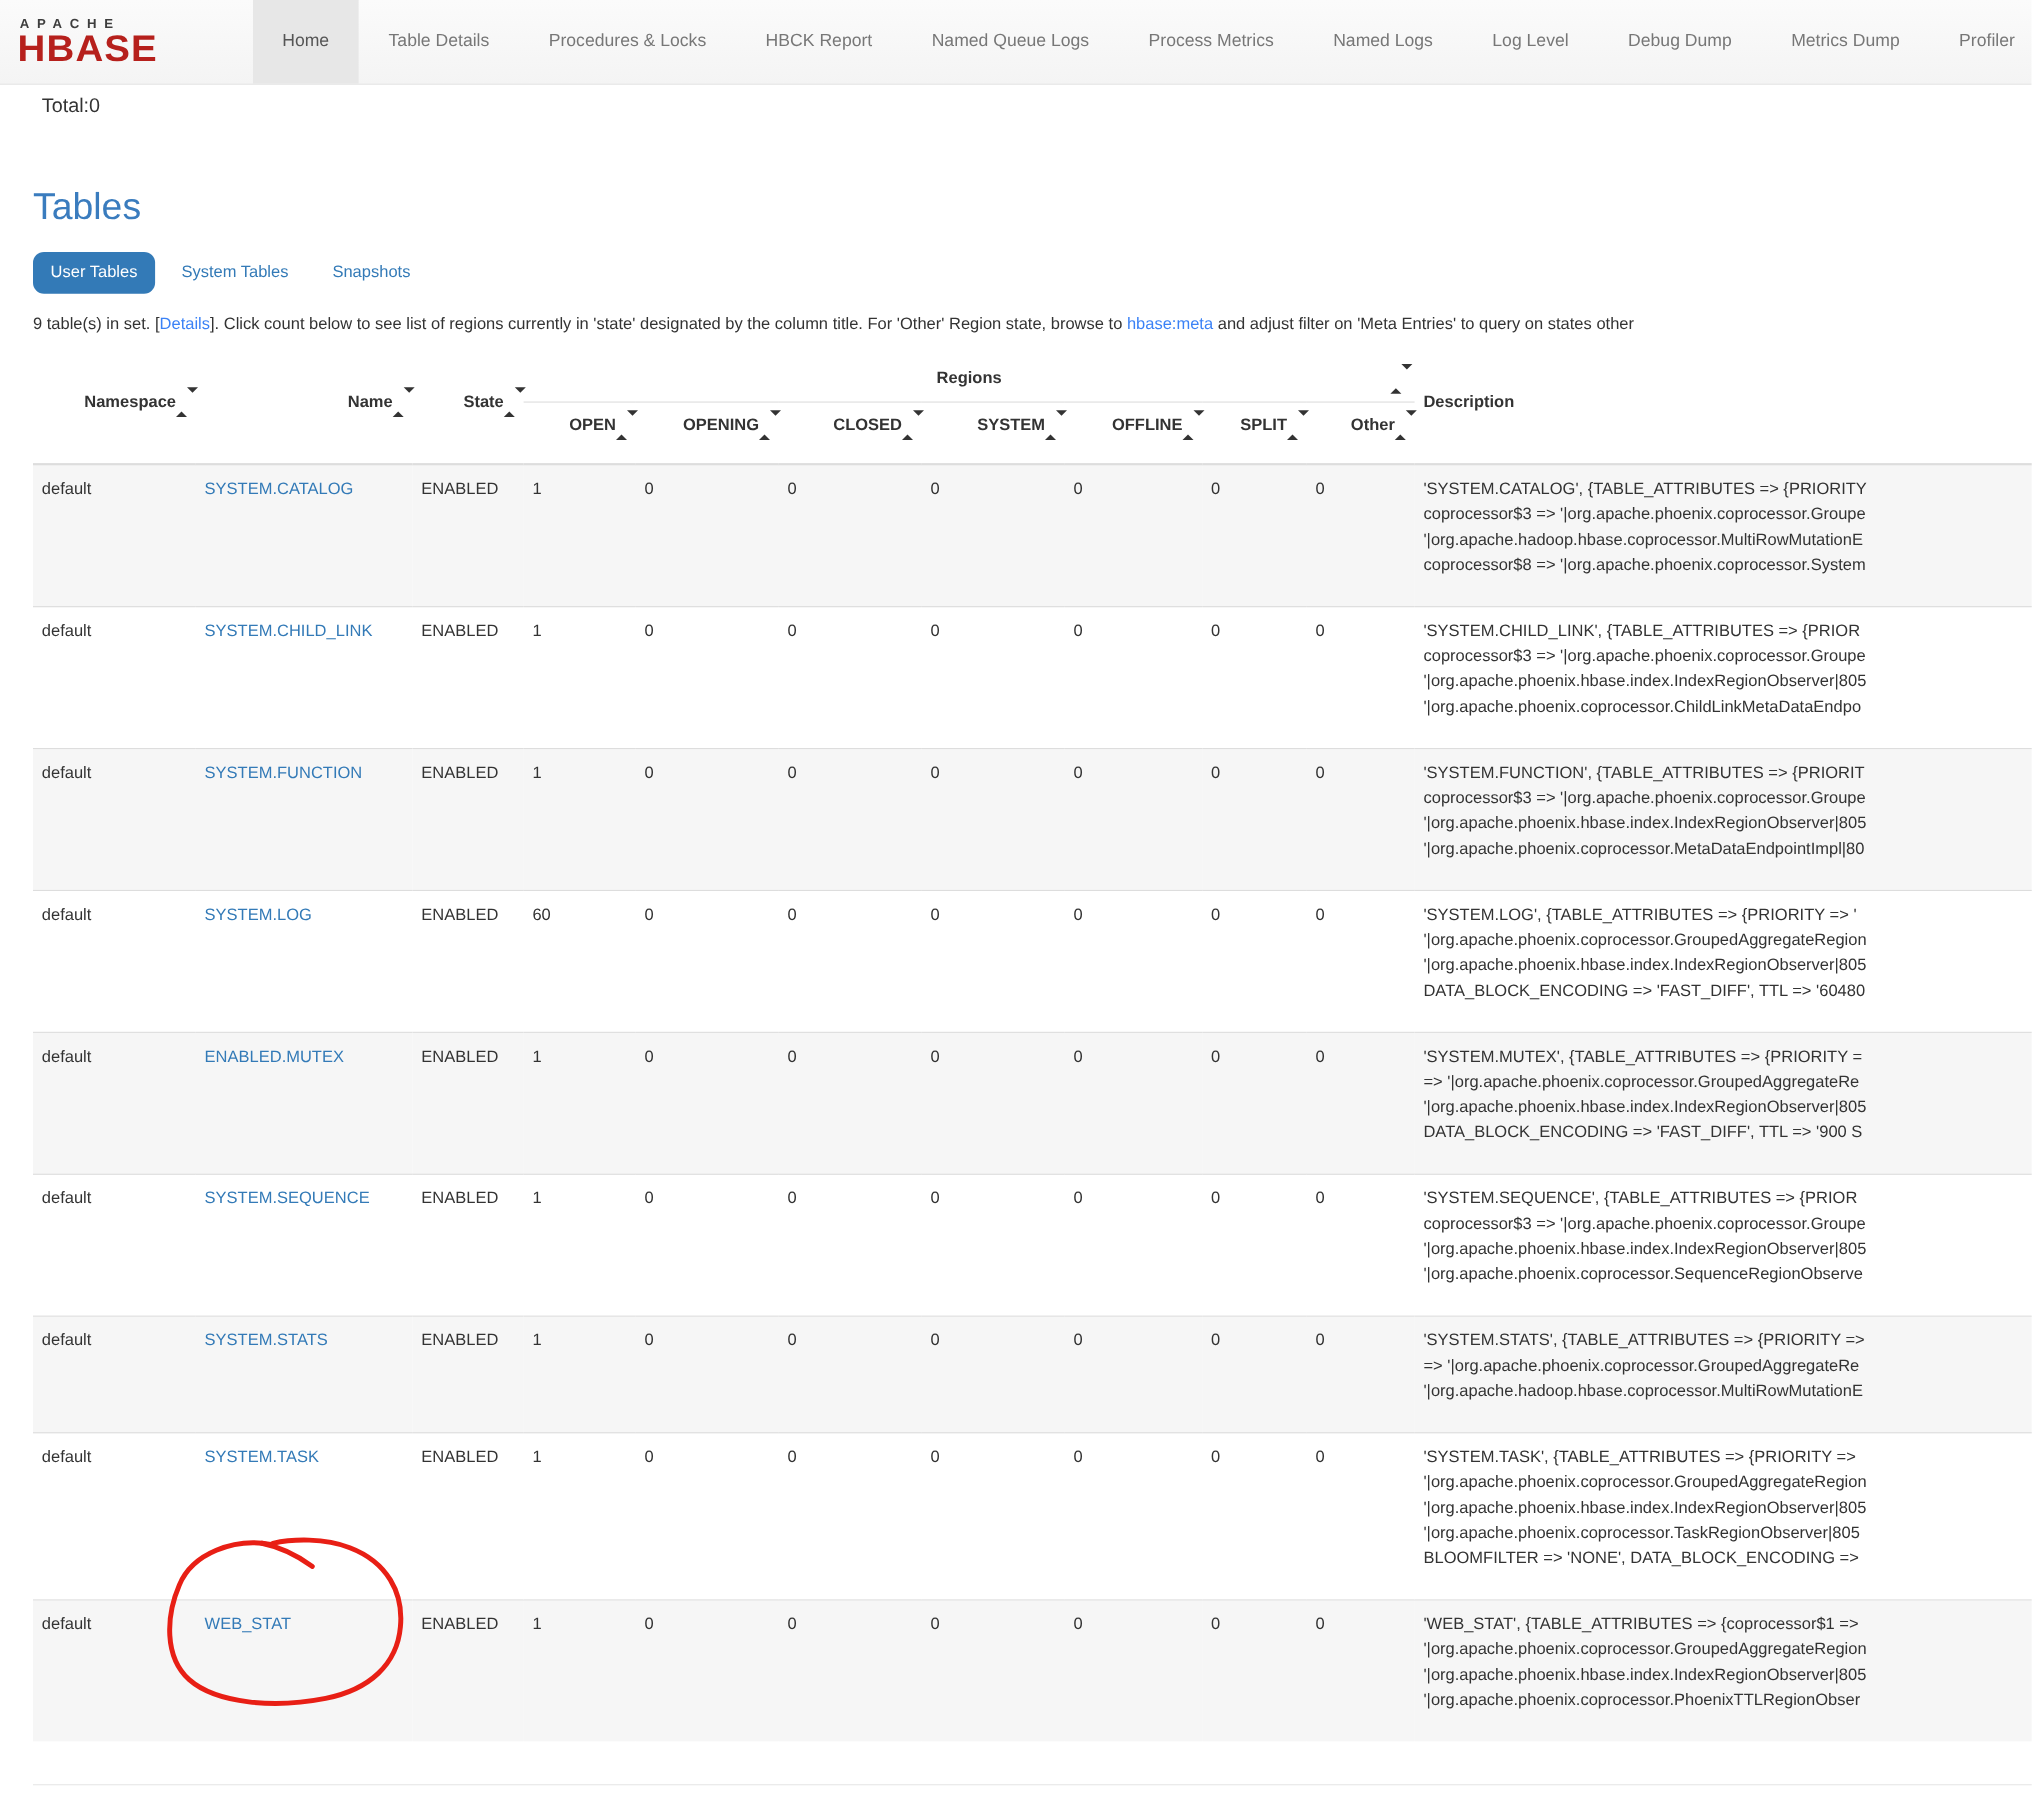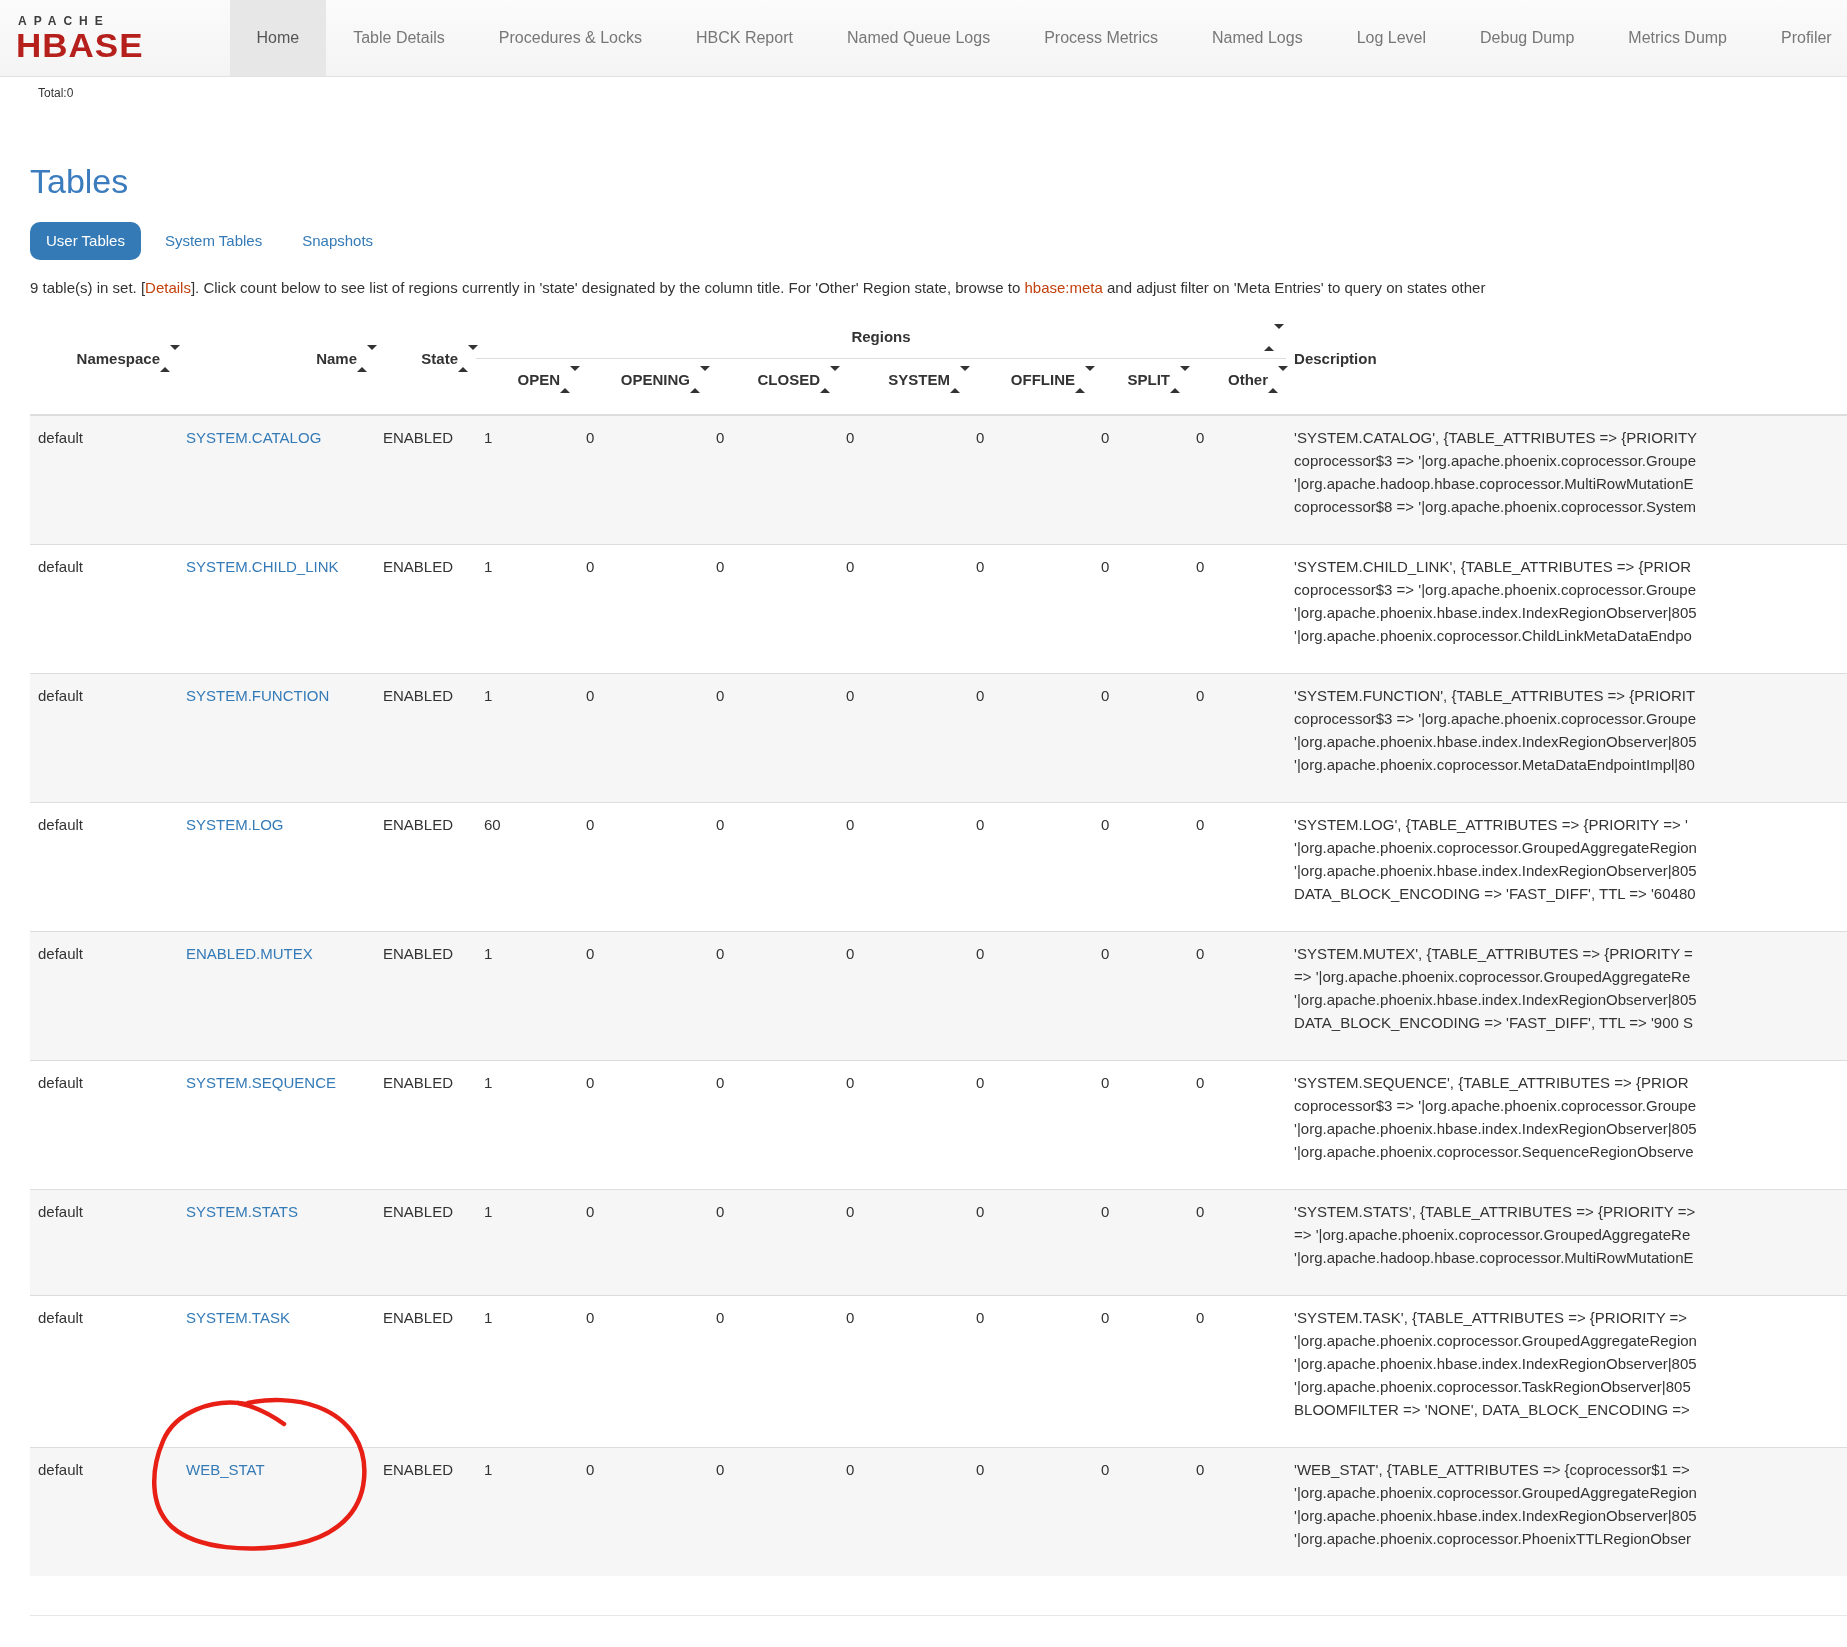--- a/index.html
+++ b/index.html
@@ -13,27 +13,27 @@
     height:76px;background:linear-gradient(#fbfbfb,#f4f4f4);
     border-bottom:1px solid #e2e2e2;display:flex;align-items:stretch;gap:38px;
   }
   .brand{width:172px;padding-left:16px;display:flex;flex-direction:column;justify-content:center;}
   .brand-top{font-size:12px;font-weight:bold;letter-spacing:7px;color:#3d3d3d;line-height:13px;margin-left:2px;}
   .brand-main{font-size:35px;font-weight:800;color:#b6201c;line-height:33px;letter-spacing:1px;transform:scaleY(.96);}
   .nav-items{display:flex;align-items:stretch;margin-left:8px;}
   .nav-item{display:flex;align-items:center;padding:0 27px;color:#777;font-size:16px;text-decoration:none;cursor:pointer;white-space:nowrap;}
   .nav-item.active{background:#e7e7e7;color:#555;margin-left:40px;}
   
-  .total-line{margin:9px 0 0 38px;font-size:12px;color:#333;}
+  .total-line{margin:9px 0 0 38px;font-size:18px;color:#333;}
   .page-title{margin:64px 0 0 30px;font-size:34px;font-weight:500;color:#3a7cbe;line-height:34px;}
   .tabs{margin:24px 0 0 30px;display:flex;gap:8px;}
   .tab{font-size:15px;line-height:16px;padding:11px 16px;border-radius:4px;color:#337ab7;text-decoration:none;cursor:pointer;}
   .tab.active{background:#337ab7;color:#fff;border-radius:10px;}
   .summary{margin:19px 0 0 30px;font-size:15px;white-space:nowrap;overflow:hidden;}
-  .lnk{color:#c2410c;text-decoration:none;cursor:pointer;}
+  .lnk{color:#3b82f6;text-decoration:none;cursor:pointer;}
   
   table.tbl{border-collapse:collapse;table-layout:fixed;width:2073px;margin:20px 0 0 30px;font-size:15px;}
   .tbl th{text-align:left;font-weight:bold;color:#333;padding:12px 8px 26px 8px;border-bottom:2px solid #ddd;vertical-align:middle;}
   .tbl th.regions-group{padding:12px 8px 13px 8px;border-bottom:1px solid #ddd;}
   .tbl th .th-flex{display:flex;justify-content:flex-end;align-items:center;}
   .tbl th.regions-group .th-wrap{position:relative;text-align:center;}
   .tbl th.regions-group .sort-icon{position:absolute;right:4px;top:1px;}
   .sort-icon{display:inline-block;width:10px;cursor:pointer;}
   .sort-icon .up{width:0;height:0;border-left:5px solid transparent;border-right:5px solid transparent;border-bottom:5px solid #333;margin-bottom:2px;}
   .sort-icon .dn{width:0;height:0;border-left:5px solid transparent;border-right:5px solid transparent;border-top:5px solid #333;}

